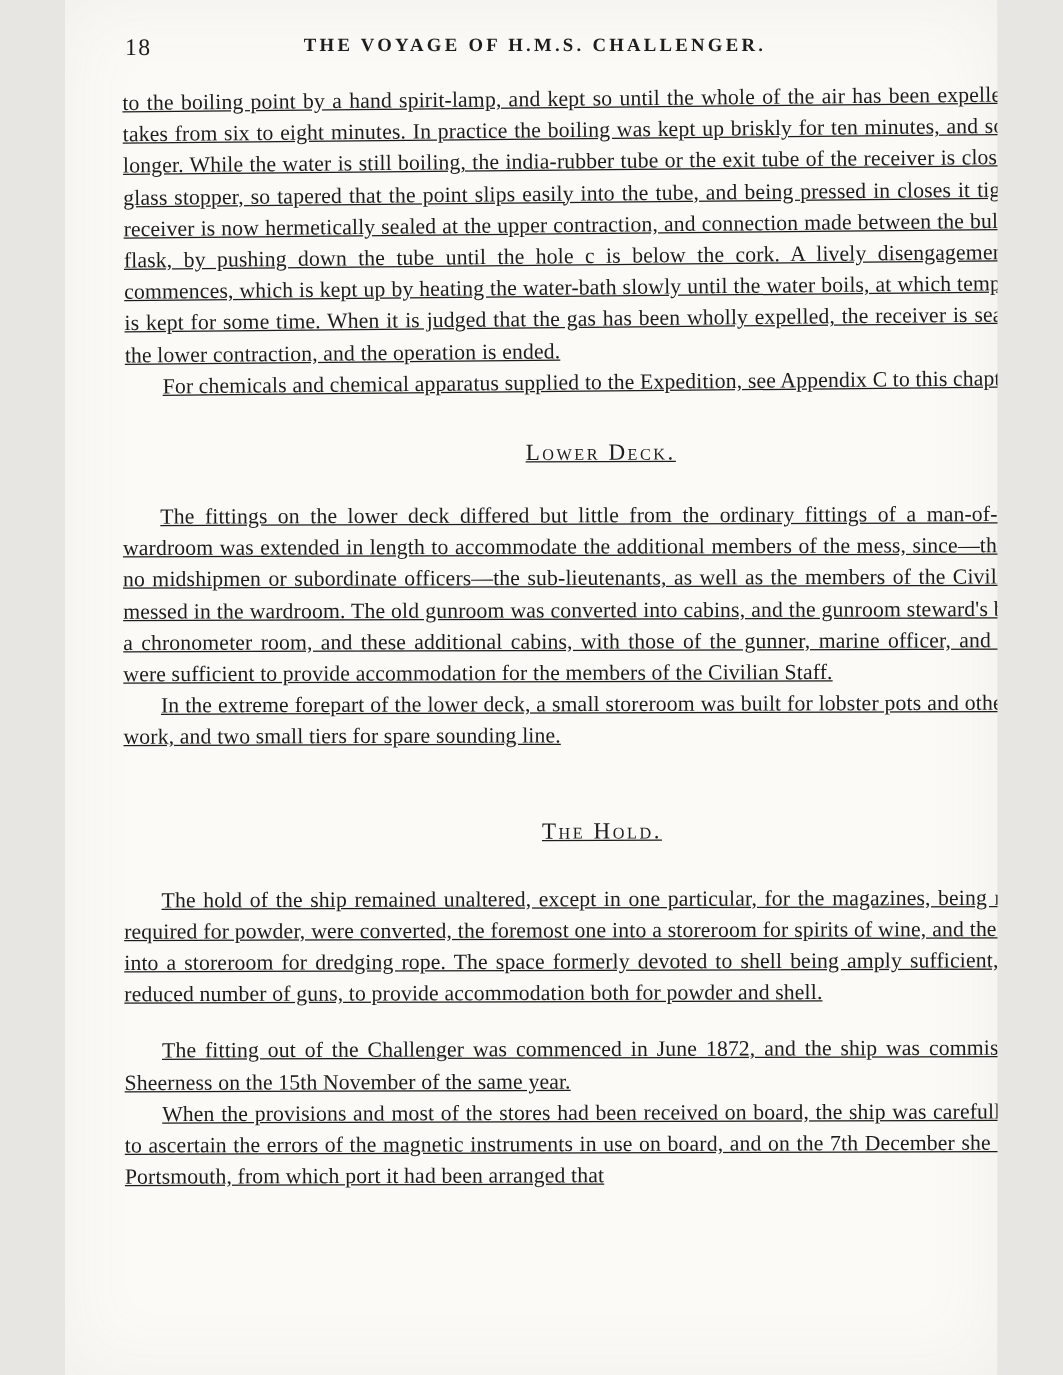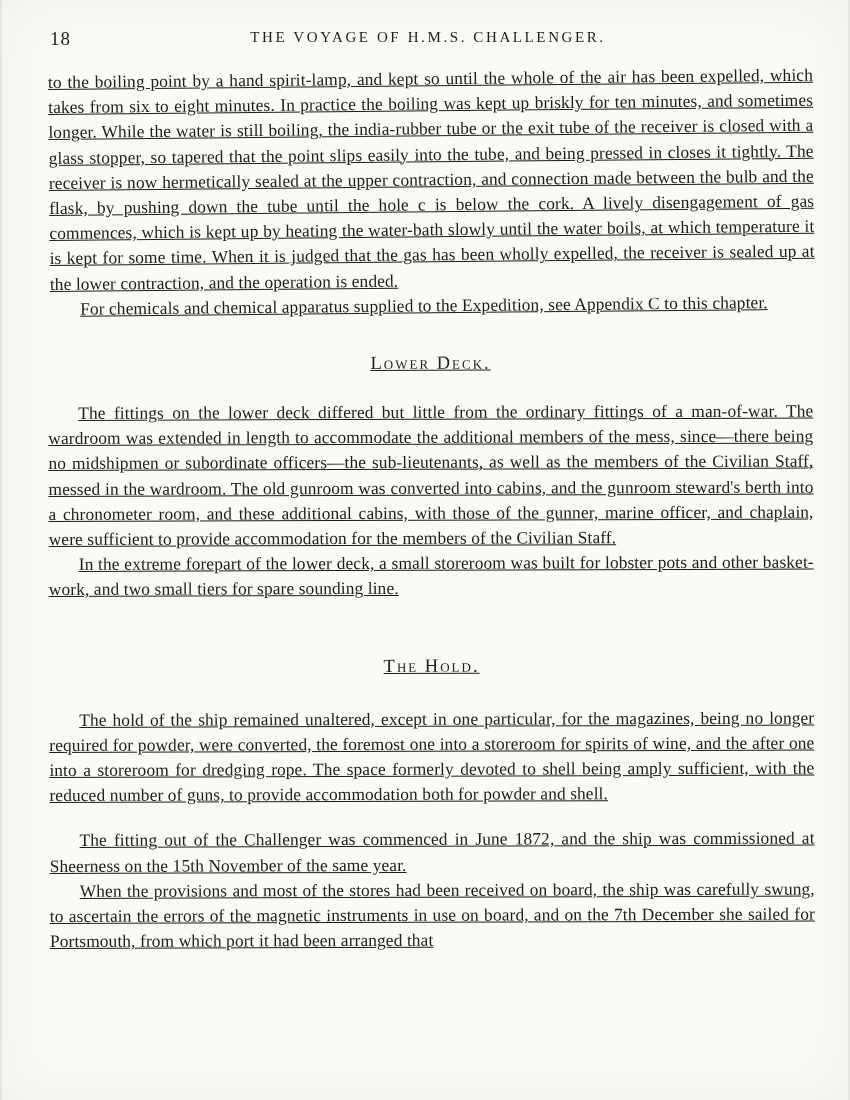--- a/index.html
+++ b/index.html
@@ -2,21 +2,21 @@
 <html><head>
 <meta charset="utf-8">
 <style>
   html, body {
     margin: 0;
     padding: 0;
     background: #e8e6e2;
   }
   .page {
     position: relative;
-    width: 846px;
+    width: 746px;
     height: 1100px;
     margin: 0 auto;
     background: #fbfaf7;
     color: #1e1d1b;
     font-family: "Liberation Serif", "DejaVu Serif", serif;
     overflow: hidden;
     box-shadow: inset 0 0 60px rgba(120,110,95,0.08);
   }
   .page-header {
     position: absolute;
@@ -29,21 +29,21 @@
   .page-number {
     position: absolute;
     left: 0;
     top: 2px;
     font-size: 19px;
     letter-spacing: 1px;
   }
   .running-header {
     display: inline-block;
     font-size: 15px;
-    font-weight: 400;
+    font-weight: 700;
     letter-spacing: 2.6px;
     padding-top: 3px;
   }
   .page-body {
     position: absolute;
     top: 70px;
     left: 47px;
     width: 765px;
     text-decoration: underline;
   }

